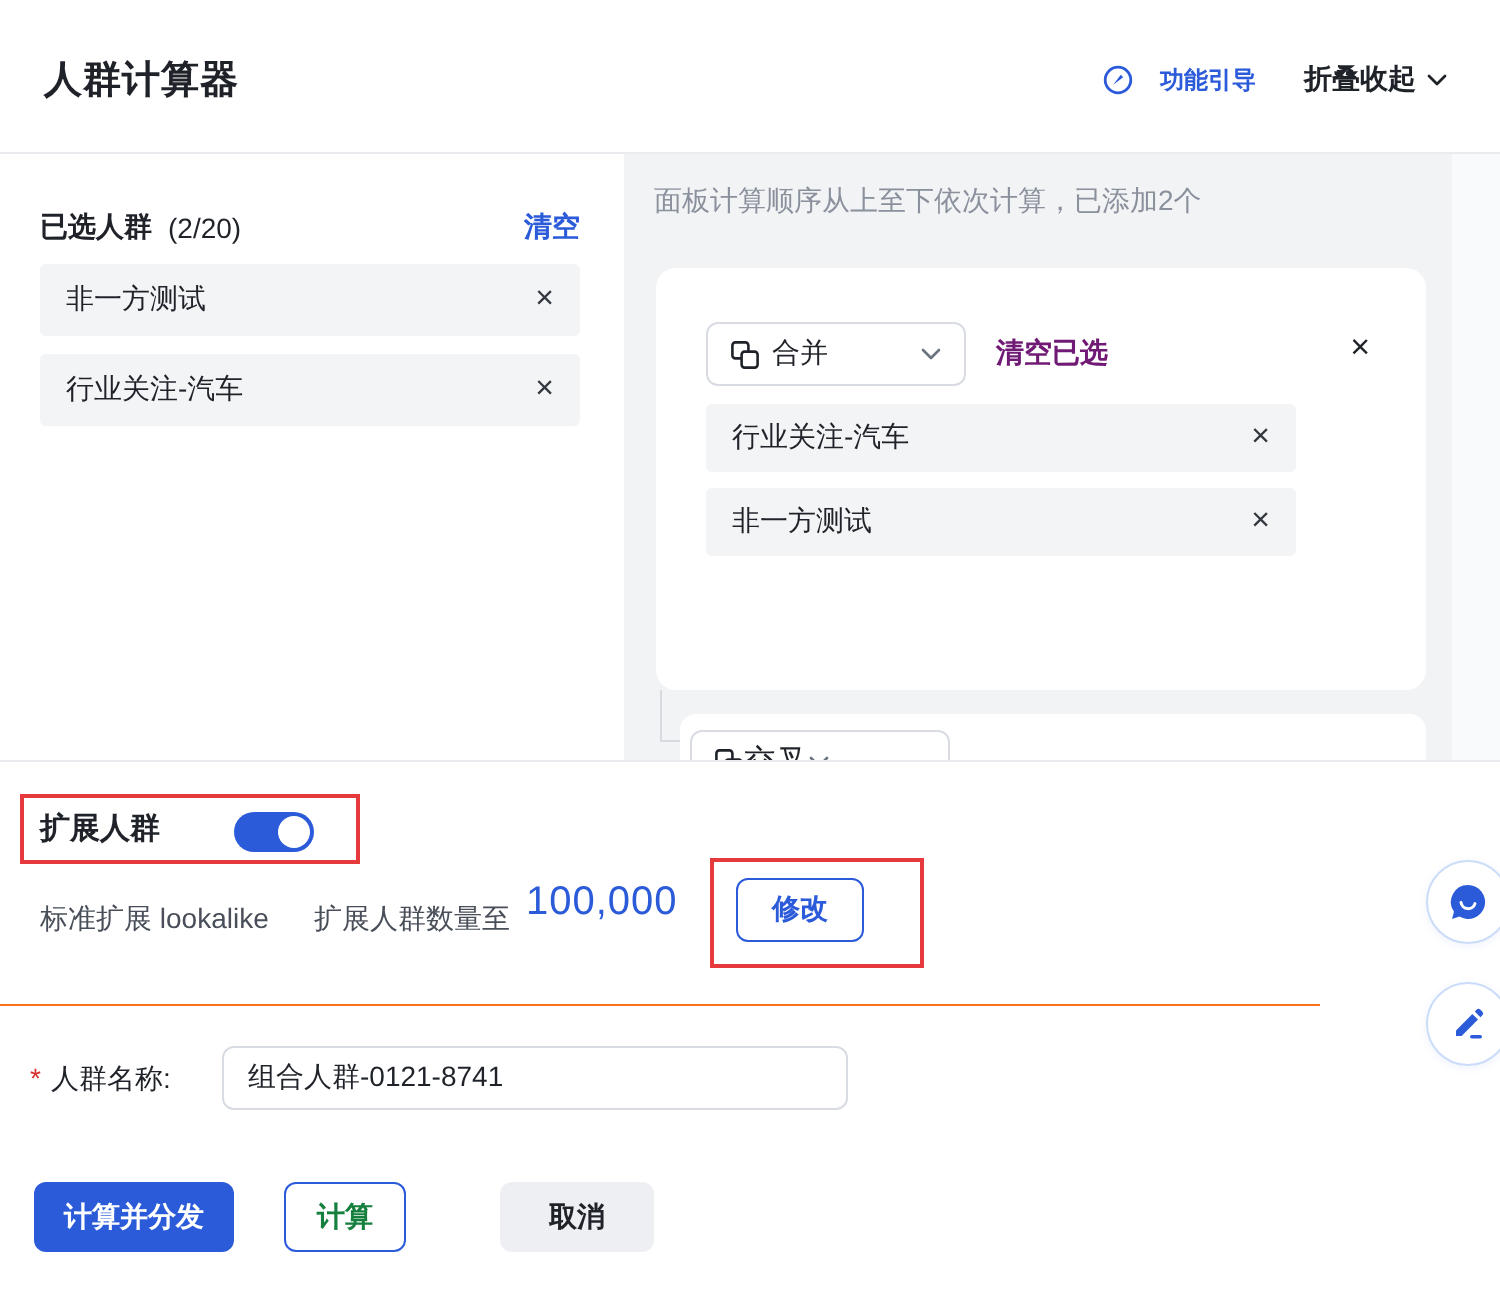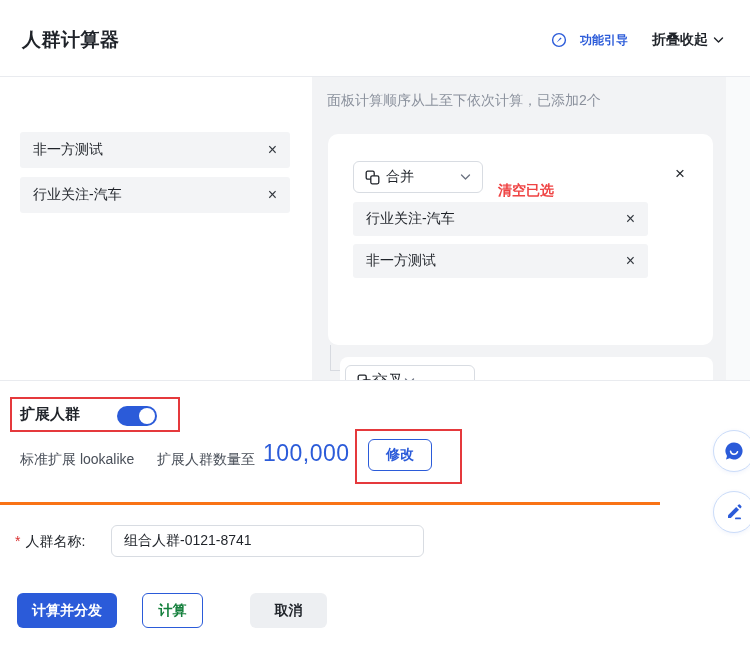--- a/index.html
+++ b/index.html
@@ -27,46 +27,46 @@
   
   .right-panel { position:absolute; left:312px; top:77px; width:438px; height:303px;
     background:#f2f3f5; overflow:hidden; }
   .rp-gutter { position:absolute; right:0; top:0; width:24px; height:303px; background:#f9fafb; }
   .rp-instruction { position:absolute; left:15px; top:15px; font-size:14px; color:#8a909c; }
   .calc-card { position:absolute; left:16px; top:57px; width:385px; height:211px; background:#fff; border-radius:10px; }
   .op-select { position:absolute; left:25px; top:27px; width:130px; height:32px; background:#fff;
     border:1px solid #d8dce2; border-radius:6px; display:flex; align-items:center; padding:0 11px; cursor:pointer; }
   .op-select .op-label { font-size:14px; margin-left:6px; }
   .op-select .chev { margin-left:auto; }
-  .clear-selected { position:absolute; left:170px; top:48px; color:#ef4444; font-size:14px; font-weight:600; cursor:pointer; }
+  .clear-selected { position:absolute; left:170px; top:34px; color:#701a75; font-size:14px; font-weight:600; cursor:pointer; }
   .card-close { position:absolute; right:28px; top:31px; font-size:17px; color:#1f2329; cursor:pointer; line-height:1; }
   .card-row { position:absolute; left:25px; width:295px; height:34px; background:#f3f4f6;
     border-radius:3px; display:flex; align-items:center; padding:0 13px; font-size:14px; }
   .connector-v { position:absolute; left:18px; top:268px; width:1px; height:25px; background:#d7dae0; }
   .connector-h { position:absolute; left:18px; top:293px; width:15px; height:1px; background:#d7dae0; }
   .calc-card2 { position:absolute; left:28px; top:280px; width:373px; height:40px; background:#fff; border-radius:8px 8px 0 0; }
   .op-select2 { position:absolute; left:5px; top:8px; width:130px; height:32px; background:#fff;
     border:1px solid #d8dce2; border-radius:6px; display:flex; align-items:center; padding:0 11px; cursor:pointer; }
   
   .expand-section { position:absolute; left:0; top:380px; width:750px; height:122px; background:#fff; border-top:1px solid #e9ebef; }
   .annotation-box { position:absolute; border:2px solid #e5393c; pointer-events:none; z-index:5; }
   .ann1 { left:10px; top:16px; width:170px; height:35px; }
   .ann2 { left:355px; top:48px; width:107px; height:55px; }
   .expand-label { position:absolute; left:20px; top:24px; font-size:15px; font-weight:600; }
   .toggle { position:absolute; left:117px; top:25px; width:40px; height:20px; background:#2b5bd9;
     border-radius:10px; cursor:pointer; }
   .toggle .knob { position:absolute; right:2px; top:2px; width:16px; height:16px; background:#fff; border-radius:50%; }
   .expand-mode { position:absolute; left:20px; top:70px; font-size:14px; color:#494f59; }
   .expand-qty-label { position:absolute; left:157px; top:70px; font-size:14px; color:#494f59; }
-  .expand-qty { position:absolute; left:263px; top:59px; font-size:23px; font-weight:500; color:#2b5bd9; letter-spacing:.5px; }
+  .expand-qty { position:absolute; left:263px; top:59px; font-size:20px; font-weight:500; color:#2b5bd9; letter-spacing:.5px; }
   .modify-btn { position:absolute; left:368px; top:58px; width:64px; height:32px; background:#fff;
     border:1.5px solid #2b5bd9; border-radius:6px; color:#2b5bd9; font-size:14px; font-weight:600;
     display:flex; align-items:center; justify-content:center; cursor:pointer; }
   
-  .form-section { position:absolute; left:0; top:502px; width:660px; height:145px; background:#fff; border-top:3px solid #f97316; }
+  .form-section { position:absolute; left:0; top:502px; width:660px; height:145px; background:#fff; border-top:1px solid #f97316; }
   .name-label { position:absolute; left:15px; top:28px; font-size:14px; }
   .req-star { color:#d93030; margin-right:5px; }
   .name-input { position:absolute; left:111px; top:20px; width:313px; height:32px; border:1px solid #d8dce2;
     border-radius:6px; padding:0 12px; font-size:14px; color:#1f2329; font-family:"Liberation Sans",sans-serif; outline:none; background:#fff; }
   .btn { position:absolute; top:88px; height:35px; border-radius:6px; font-size:14px; font-weight:600;
     display:flex; align-items:center; justify-content:center; cursor:pointer; border:none; font-family:"Liberation Sans",sans-serif; }
   .btn-primary { left:17px; width:100px; background:#2b5bd9; color:#fff; }
   .btn-secondary { left:142px; width:61px; background:#fff; color:#15803d; border:1px solid #2b5bd9; }
   .btn-cancel { left:250px; width:77px; background:#edeff2; color:#1f2329; }
   .footer-note { position:absolute; left:352px; top:98px; font-size:13px; color:#494f59; }
@@ -98,20 +98,25 @@
       <span>
         <svg width="11" height="8" viewBox="0 0 11 8">
             <polyline points="1.5,2 5.5,6 9.5,2" fill="none" stroke="#1f2329" stroke-width="1.4" stroke-linecap="round" stroke-linejoin="round"></polyline>
           </svg>
       </span>
     </div>
   </div>
 </div>
 
 <div class="left-panel">
+  <div class="lp-head">
+    <span class="lp-title">已选人群</span>
+    <span class="lp-count">(2/20)</span>
+    <span class="lp-clear">清空</span>
+  </div>
   <div class="lp-row" style="top:55px;">
     <span>非一方测试</span>
     <span class="row-x">×</span>
   </div>
   <div class="lp-row" style="top:100px;">
     <span>行业关注-汽车</span>
     <span class="row-x">×</span>
   </div>
 </div>
 

